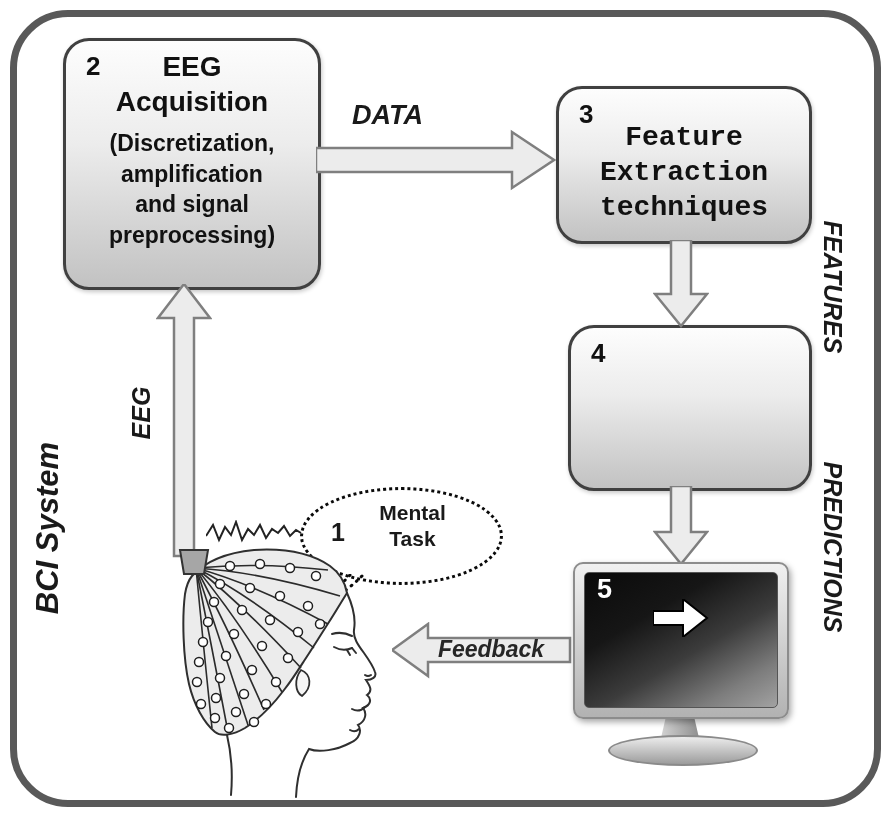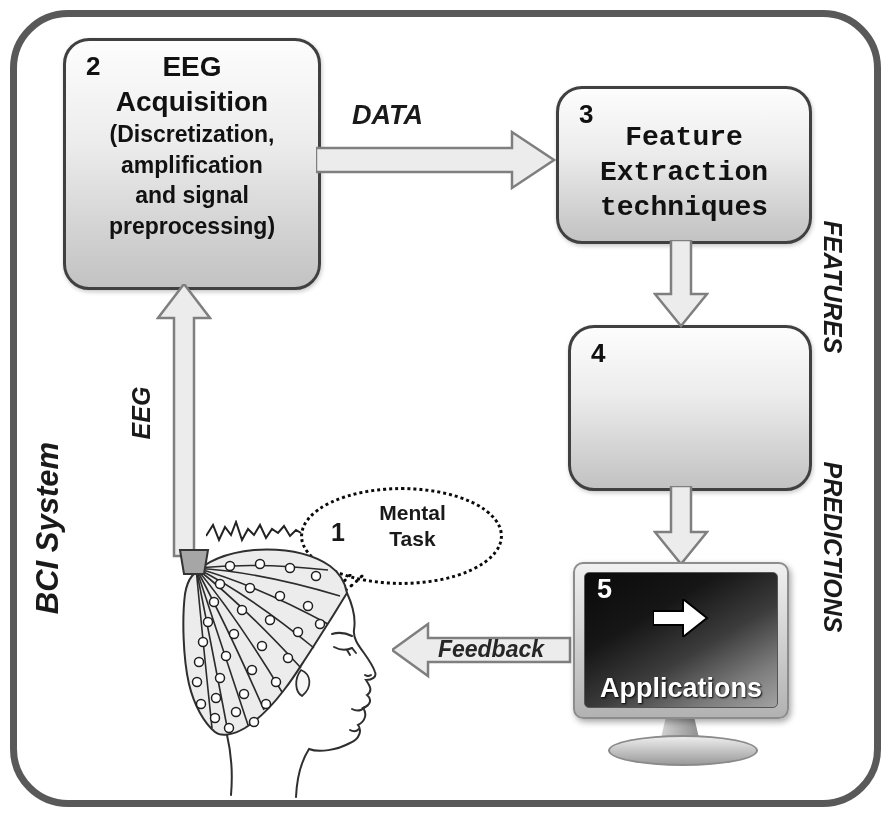--- a/index.html
+++ b/index.html
@@ -15,21 +15,21 @@
   .feat-lab{font-weight:bold;font-size:25px;width:160px;height:30px;left:752px;top:272px;transform:rotate(90deg);}
   .pred-lab{font-weight:bold;font-size:25px;width:220px;height:30px;left:722px;top:532px;transform:rotate(90deg);}
   
   .box{
     position:absolute;border:3px solid #404040;border-radius:26px;
     background:linear-gradient(180deg,#fdfdfd 0%,#ececec 42%,#c2c2c2 100%);
     text-align:center;color:#111;box-shadow:1px 2px 4px rgba(0,0,0,0.22);
   }
   .box .num{position:absolute;left:20px;top:10px;font-size:26px;font-weight:bold;}
   .btitle{font-weight:bold;font-size:28px;line-height:1.25;white-space:pre-line;}
-  .bsub{font-weight:bold;font-size:23px;line-height:1.33;white-space:pre-line;margin-top:0;}
+  .bsub{font-weight:bold;font-size:23px;line-height:1.33;white-space:pre-line;margin-top:9px;}
   .box2{left:63px;top:38px;width:252px;height:246px;}
   .box2 .btitle{margin-top:8px;}
   .box3{left:556px;top:86px;width:250px;height:152px;}
   .box3 .btitle{margin-top:31px;font-family:Liberation Mono, monospace;}
   .box4{left:568px;top:325px;width:238px;height:160px;}
   .box4 .btitle{margin-top:36px;}
   
   .arrow{position:absolute;}
   .arrow polygon{fill:#ececec;stroke:#7f7f7f;stroke-width:2.5;stroke-linejoin:miter;}
   .data-lab{position:absolute;left:352px;top:100px;width:130px;text-align:left;
@@ -211,18 +211,17 @@
 
   <div class="monitor">
     <div class="stand"></div>
     <div class="mbase"></div>
     <div class="bezel">
       <div class="screen">
         <span class="screen-num">5</span>
         <svg class="screen-arrow" width="58" height="38" viewBox="0 0 58 38">
           <polygon points="0,12 30,12 30,0 54,19 30,38 30,26 0,26" fill="#ffffff" stroke="#000000" stroke-width="2"></polygon>
         </svg>
-        <div class="app-lab">Applications</div>
       </div>
     </div>
   </div>
 
 </div>
 
 </body></html>

